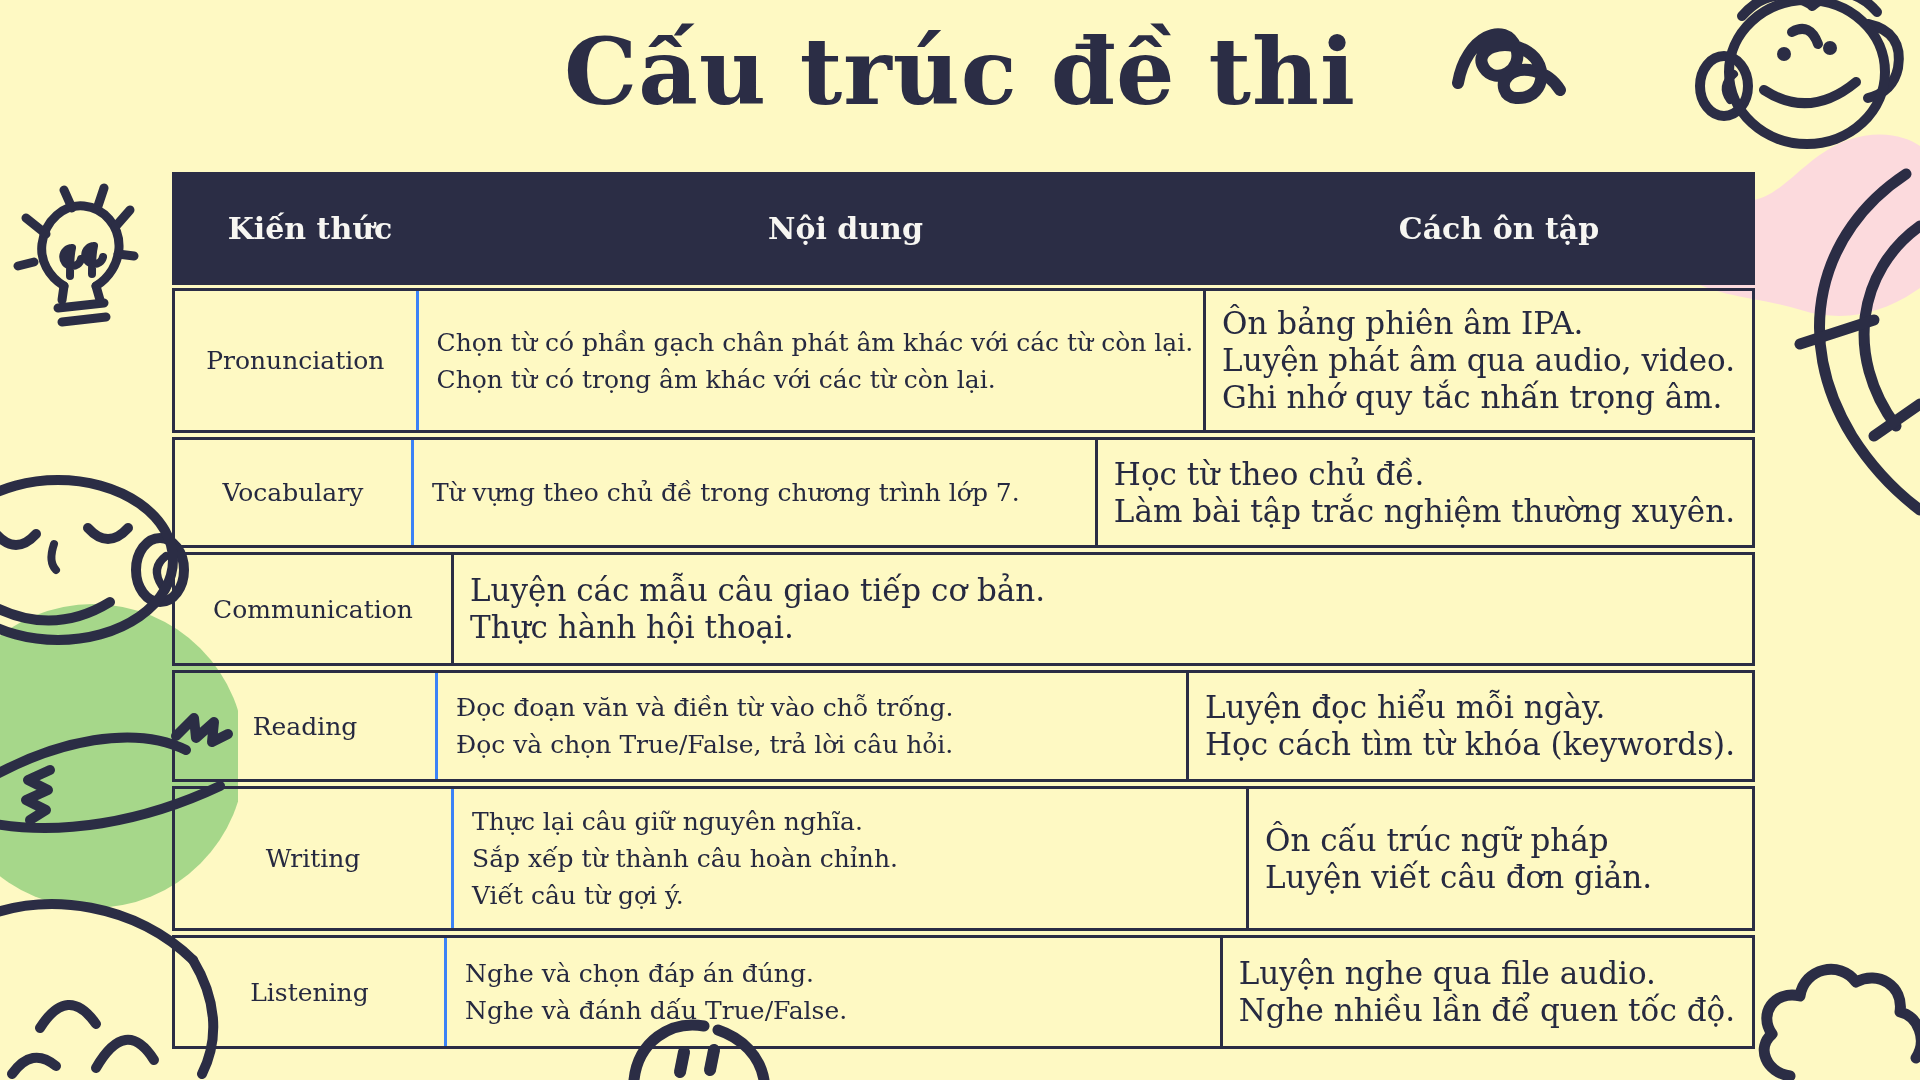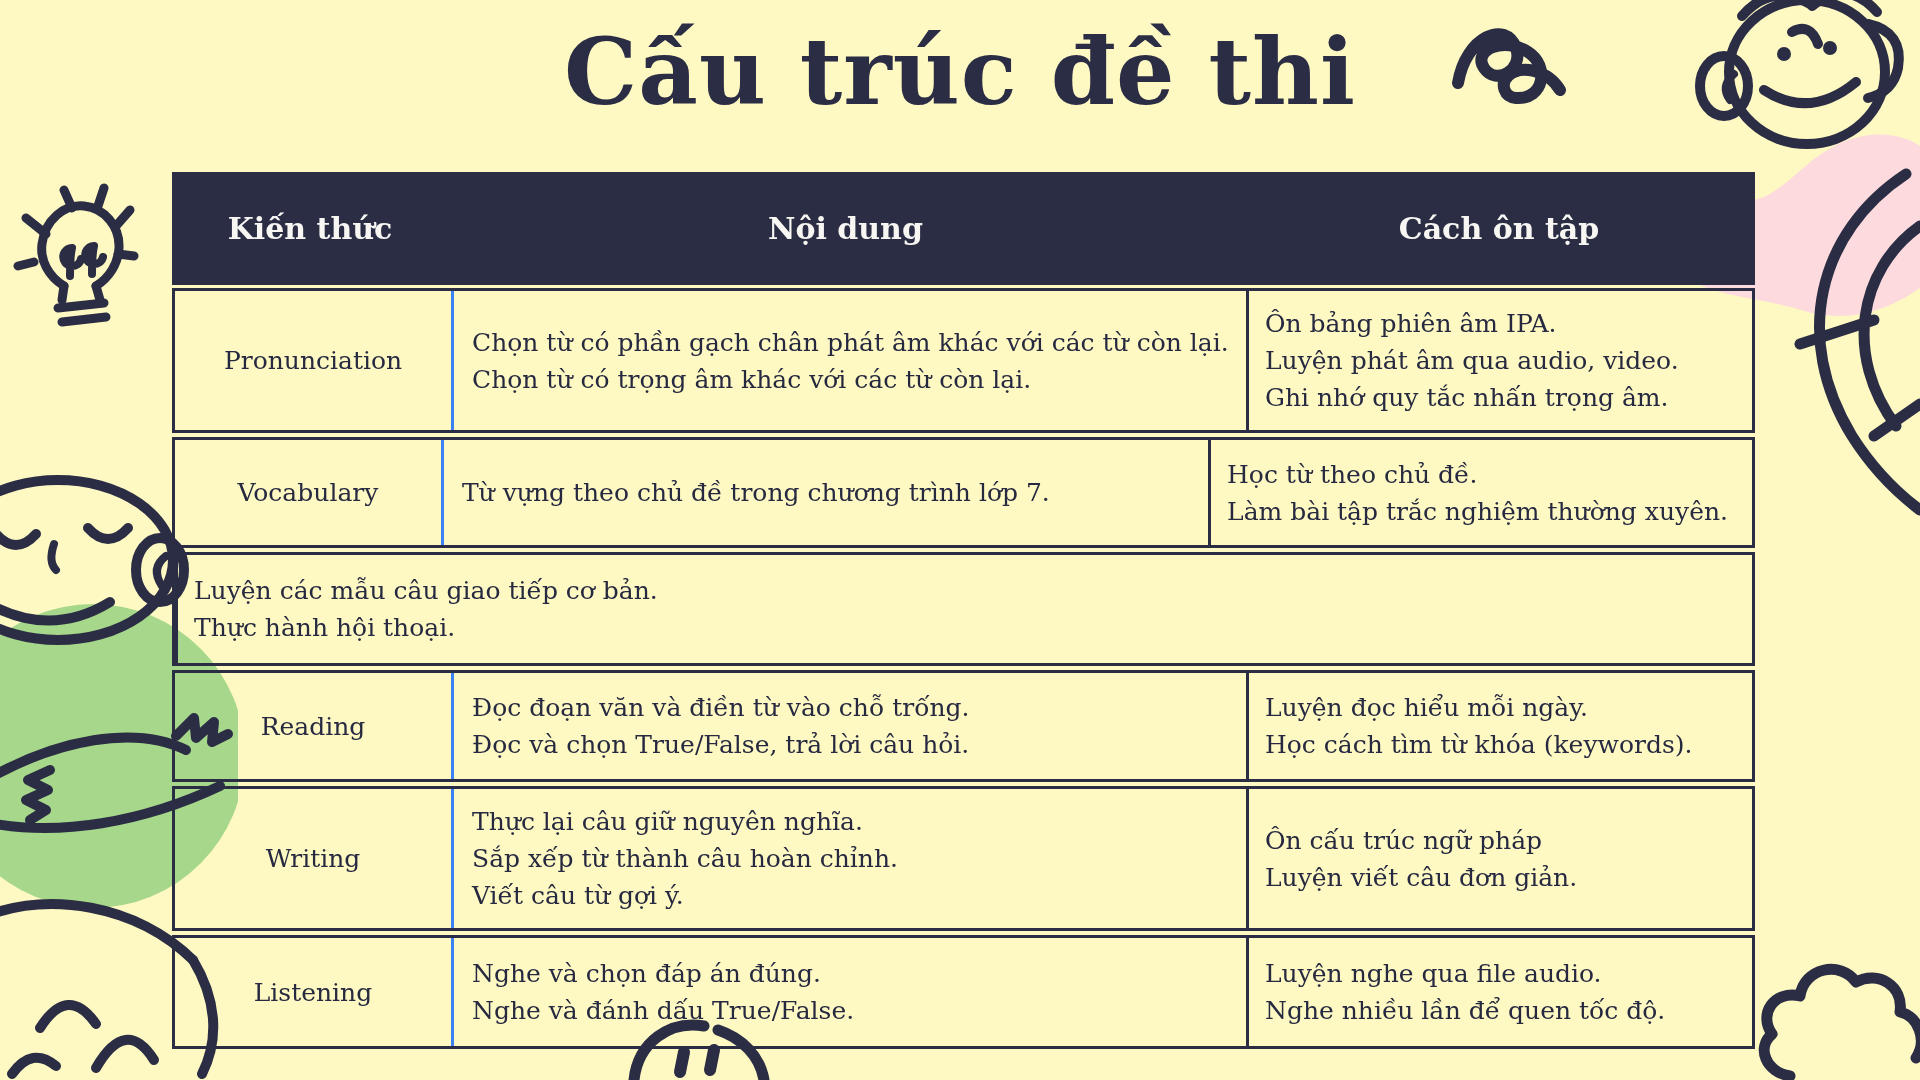--- a/index.html
+++ b/index.html
@@ -24,21 +24,21 @@
     display:flex;margin-bottom:4px;border:3px solid #2b2d45;box-sizing:border-box;
     background:transparent;
   }
   .tr:last-child{margin-bottom:0;}
   .td{box-sizing:border-box;display:flex;flex-direction:column;justify-content:center;}
   .c1{width:276px;}
   .c2{width:795px;}
   .c3{flex:1;}
   .td.c1{align-items:center;text-align:center;font-size:25px;}
   .td.c2{border-left:3px solid #3b82f6;padding:14px 10px 14px 18px;font-size:25px;}
-  .td.c3{border-left:3px solid #2b2d45;padding:14px 24px 14px 16px;font-size:25px;}
+  .td.c3{border-left:3px solid #2b2d45;padding:14px 17px 14px 16px;font-size:31px;}
   .line{line-height:37px;white-space:nowrap;}
   .tbody .tr:nth-child(1){min-height:140px;}
   .tbody .tr:nth-child(2){min-height:111px;}
   .tbody .tr:nth-child(3){min-height:114px;}
   .tbody .tr:nth-child(4){min-height:112px;}
   .tbody .tr:nth-child(5){min-height:142px;}
   .tbody .tr:nth-child(6){min-height:114px;}
   
   .squiggle{left:1448px;top:8px;}
   .monkey{left:1672px;top:-6px;}
@@ -163,20 +163,21 @@
         <div class="td c2">
           <div class="line">Từ vựng theo chủ đề trong chương trình lớp 7.</div>
         </div>
         <div class="td c3">
           <div class="line">Học từ theo chủ đề.</div>
           <div class="line">Làm bài tập trắc nghiệm thường xuyên.</div>
         </div>
       </div>
 
       <div class="tr">
+        <div class="td c1">Communication</div>
         <div class="td c3">
           <div class="line">Luyện các mẫu câu giao tiếp cơ bản.</div>
           <div class="line">Thực hành hội thoại.</div>
         </div>
       </div>
 
       <div class="tr">
         <div class="td c1">Reading</div>
         <div class="td c2">
           <div class="line">Đọc đoạn văn và điền từ vào chỗ trống.</div>

